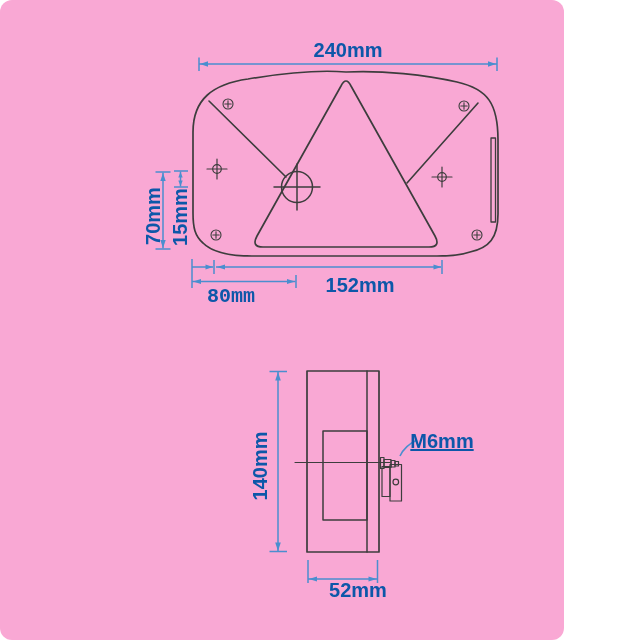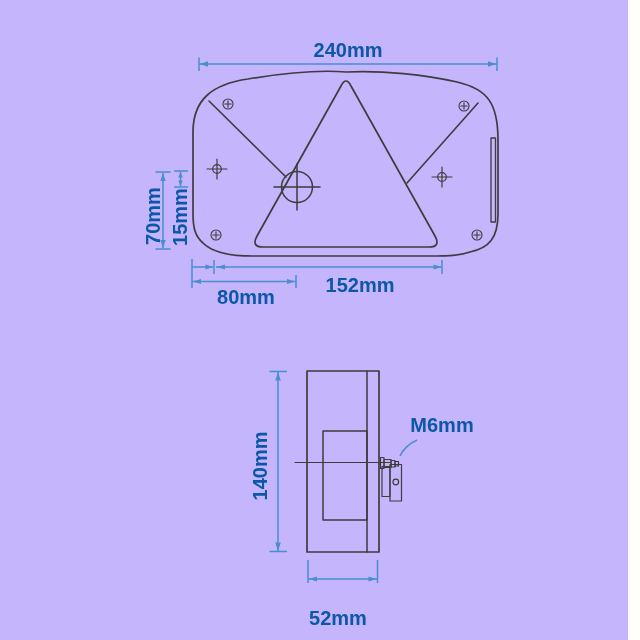--- a/index.html
+++ b/index.html
@@ -1,21 +1,22 @@
 <!DOCTYPE html>
 <html><head>
 <meta charset="utf-8">
 <style>
   html,body{margin:0;padding:0;}
   .canvas{
     position:relative;
-    width:628px;height:640px;
-    background:#c4b5fd;
+    width:564px;height:640px;
+    background:#f9a8d4;
     overflow:hidden;
     font-family:"Liberation Sans", sans-serif;
+    border-radius:12px;
   }
   svg{position:absolute;left:0;top:0;}
   .dark{stroke:#3d3d3d;fill:none;stroke-linecap:round;stroke-linejoin:round;}
   .blue{stroke:#4a8ecf;fill:none;stroke-linecap:butt;}
   .blue-fill{fill:#4a8ecf;stroke:none;}
   .dim-label{
     position:absolute;
     width:100px;height:24px;line-height:24px;
     text-align:center;
     font-weight:bold;font-size:20px;
@@ -170,19 +171,19 @@
         <polygon class="blue-fill" points="376.5,579 368.5,576.4 368.5,581.6"></polygon>
       </g>
 
       <path class="blue" stroke-width="1.6" d="M 417 440 Q 405 445.5 400 456"></path>
     </g>
   </svg>
 
   <div class="dim-label" style="left:298px;top:38px;">240mm</div>
   <div class="dim-label vlabel" style="left:103px;top:204px;">70mm</div>
   <div class="dim-label vlabel" style="left:130px;top:205px;">15mm</div>
-  <div class="dim-label" style="left:196px;top:285px;">80mm</div>
+  <div class="dim-label" style="left:181px;top:285px;font-family:Liberation Mono, monospace;">80mm</div>
   <div class="dim-label" style="left:310px;top:273px;text-align:center;">152mm</div>
   <div class="dim-label vlabel" style="left:210px;top:454px;">140mm</div>
-  <div class="dim-label" style="left:288px;top:578px;margin-top:28px;">52mm</div>
-  <div class="dim-label" style="left:392px;top:413px;">M6mm</div>
+  <div class="dim-label" style="left:308px;top:578px;">52mm</div>
+  <div class="dim-label" style="left:392px;top:429px;text-decoration:underline;">M6mm</div>
 
 </div>
 
 </body></html>

